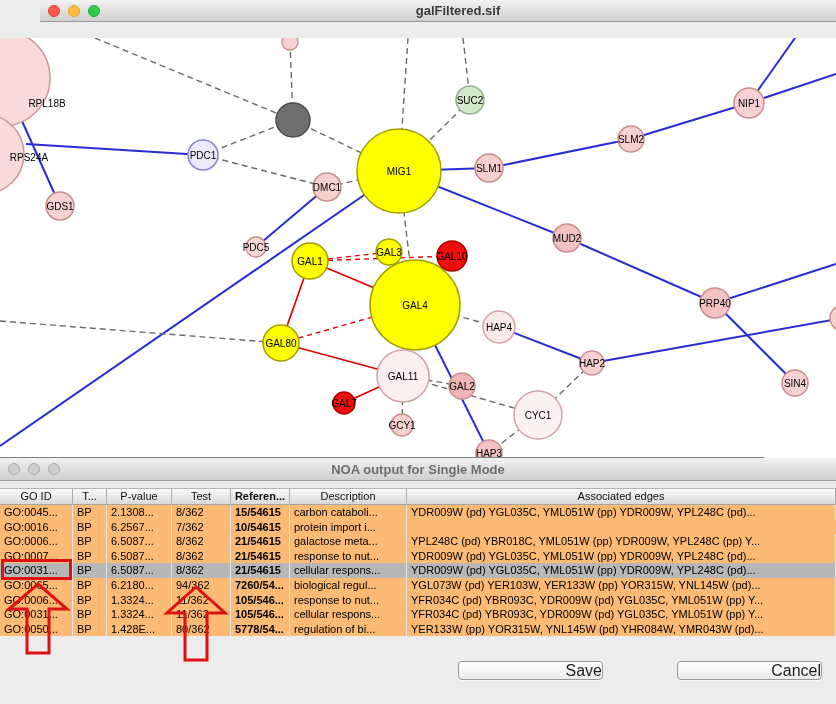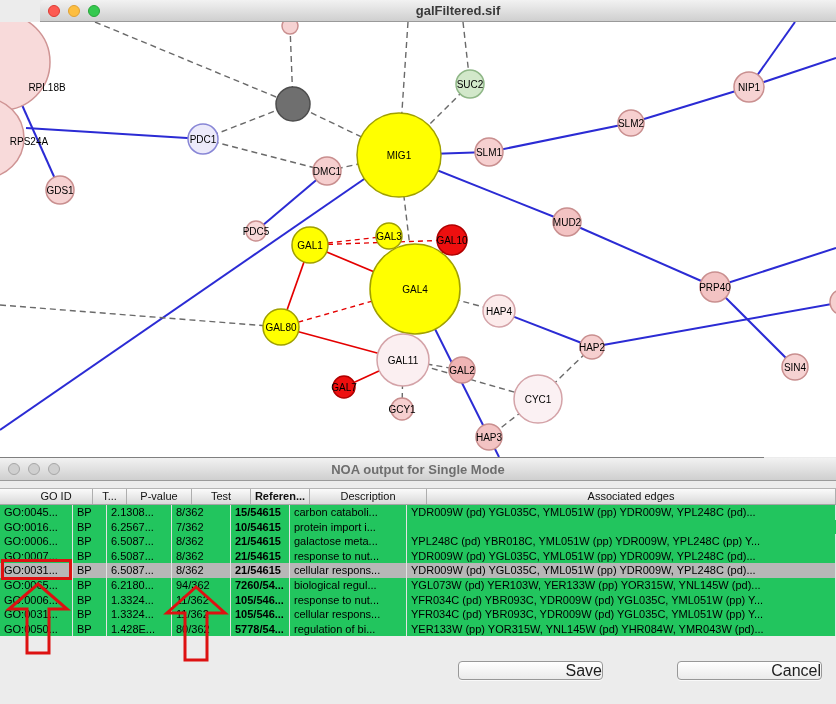--- a/index.html
+++ b/index.html
@@ -21,48 +21,47 @@
   .tl.close { background:#fd5a52; border:1px solid #dd3b33; }
   .tl.min   { background:#fdbe40; border:1px solid #dfa134; }
   .tl.zoom  { background:#35c94f; border:1px solid #27a539; }
   .tl.inactive { background:#cfcfcf; border:1px solid #a7a7a7; }
   .titlebar .title {
     position:absolute; left:0; right:0; text-align:center;
     font-size:13px; font-weight:bold; color:#3a3a3a; pointer-events:none;
   }
   
   #network-area {
-    position:absolute; left:0; top:22px; width:836px; height:435px;
+    position:absolute; left:0; top:38px; width:836px; height:435px;
     background:#ffffff; z-index:1;
   }
   #net { display:block; }
   .node-label { font-family:"Liberation Sans",sans-serif; font-size:10px; fill:#000; }
   
   #win2 {
     position:absolute; left:0; top:457px; width:764px; height:247px;
     background:#ececec; border-top:1px solid #7f7f7f; z-index:2;
   }
   #tb-bottom { top:0; height:23px; }
   #tb-bottom .title { color:#6e6e6e; }
   
   #table {
     position:absolute; left:0; top:30px; width:836px;
     background:#ffffff; border-top:1px solid #b5b5b5;
   }
   #table-header {
     display:flex; height:16px;
     background:linear-gradient(#fbfbfb,#d9d9d9);
     border-bottom:1px solid #a5a5a5;
-    padding-left:20px;
   }
   .th {
     font-size:11px; line-height:15px; text-align:center; color:#111;
     border-right:1px solid #aeaeae; overflow:hidden; white-space:nowrap;
   }
-  .tr { display:flex; height:14.6px; background:#22c55e; }
+  .tr { display:flex; height:14.6px; background:#fdba74; }
   .tr.selected { background:#b7b7b7; }
   .td {
     font-size:11px; line-height:14.6px; padding:0 4px; color:#000;
     border-right:1px solid #e3e3e3; overflow:hidden; white-space:nowrap;
   }
   .c0{width:73px;} .c1{width:34px;} .c2{width:65px;} .c3{width:59px;}
   .c4{width:59px;font-weight:bold;} .c5{width:117px;} .c6{flex:1;}
   
   .btn {
     position:absolute; width:145px; height:19px;

